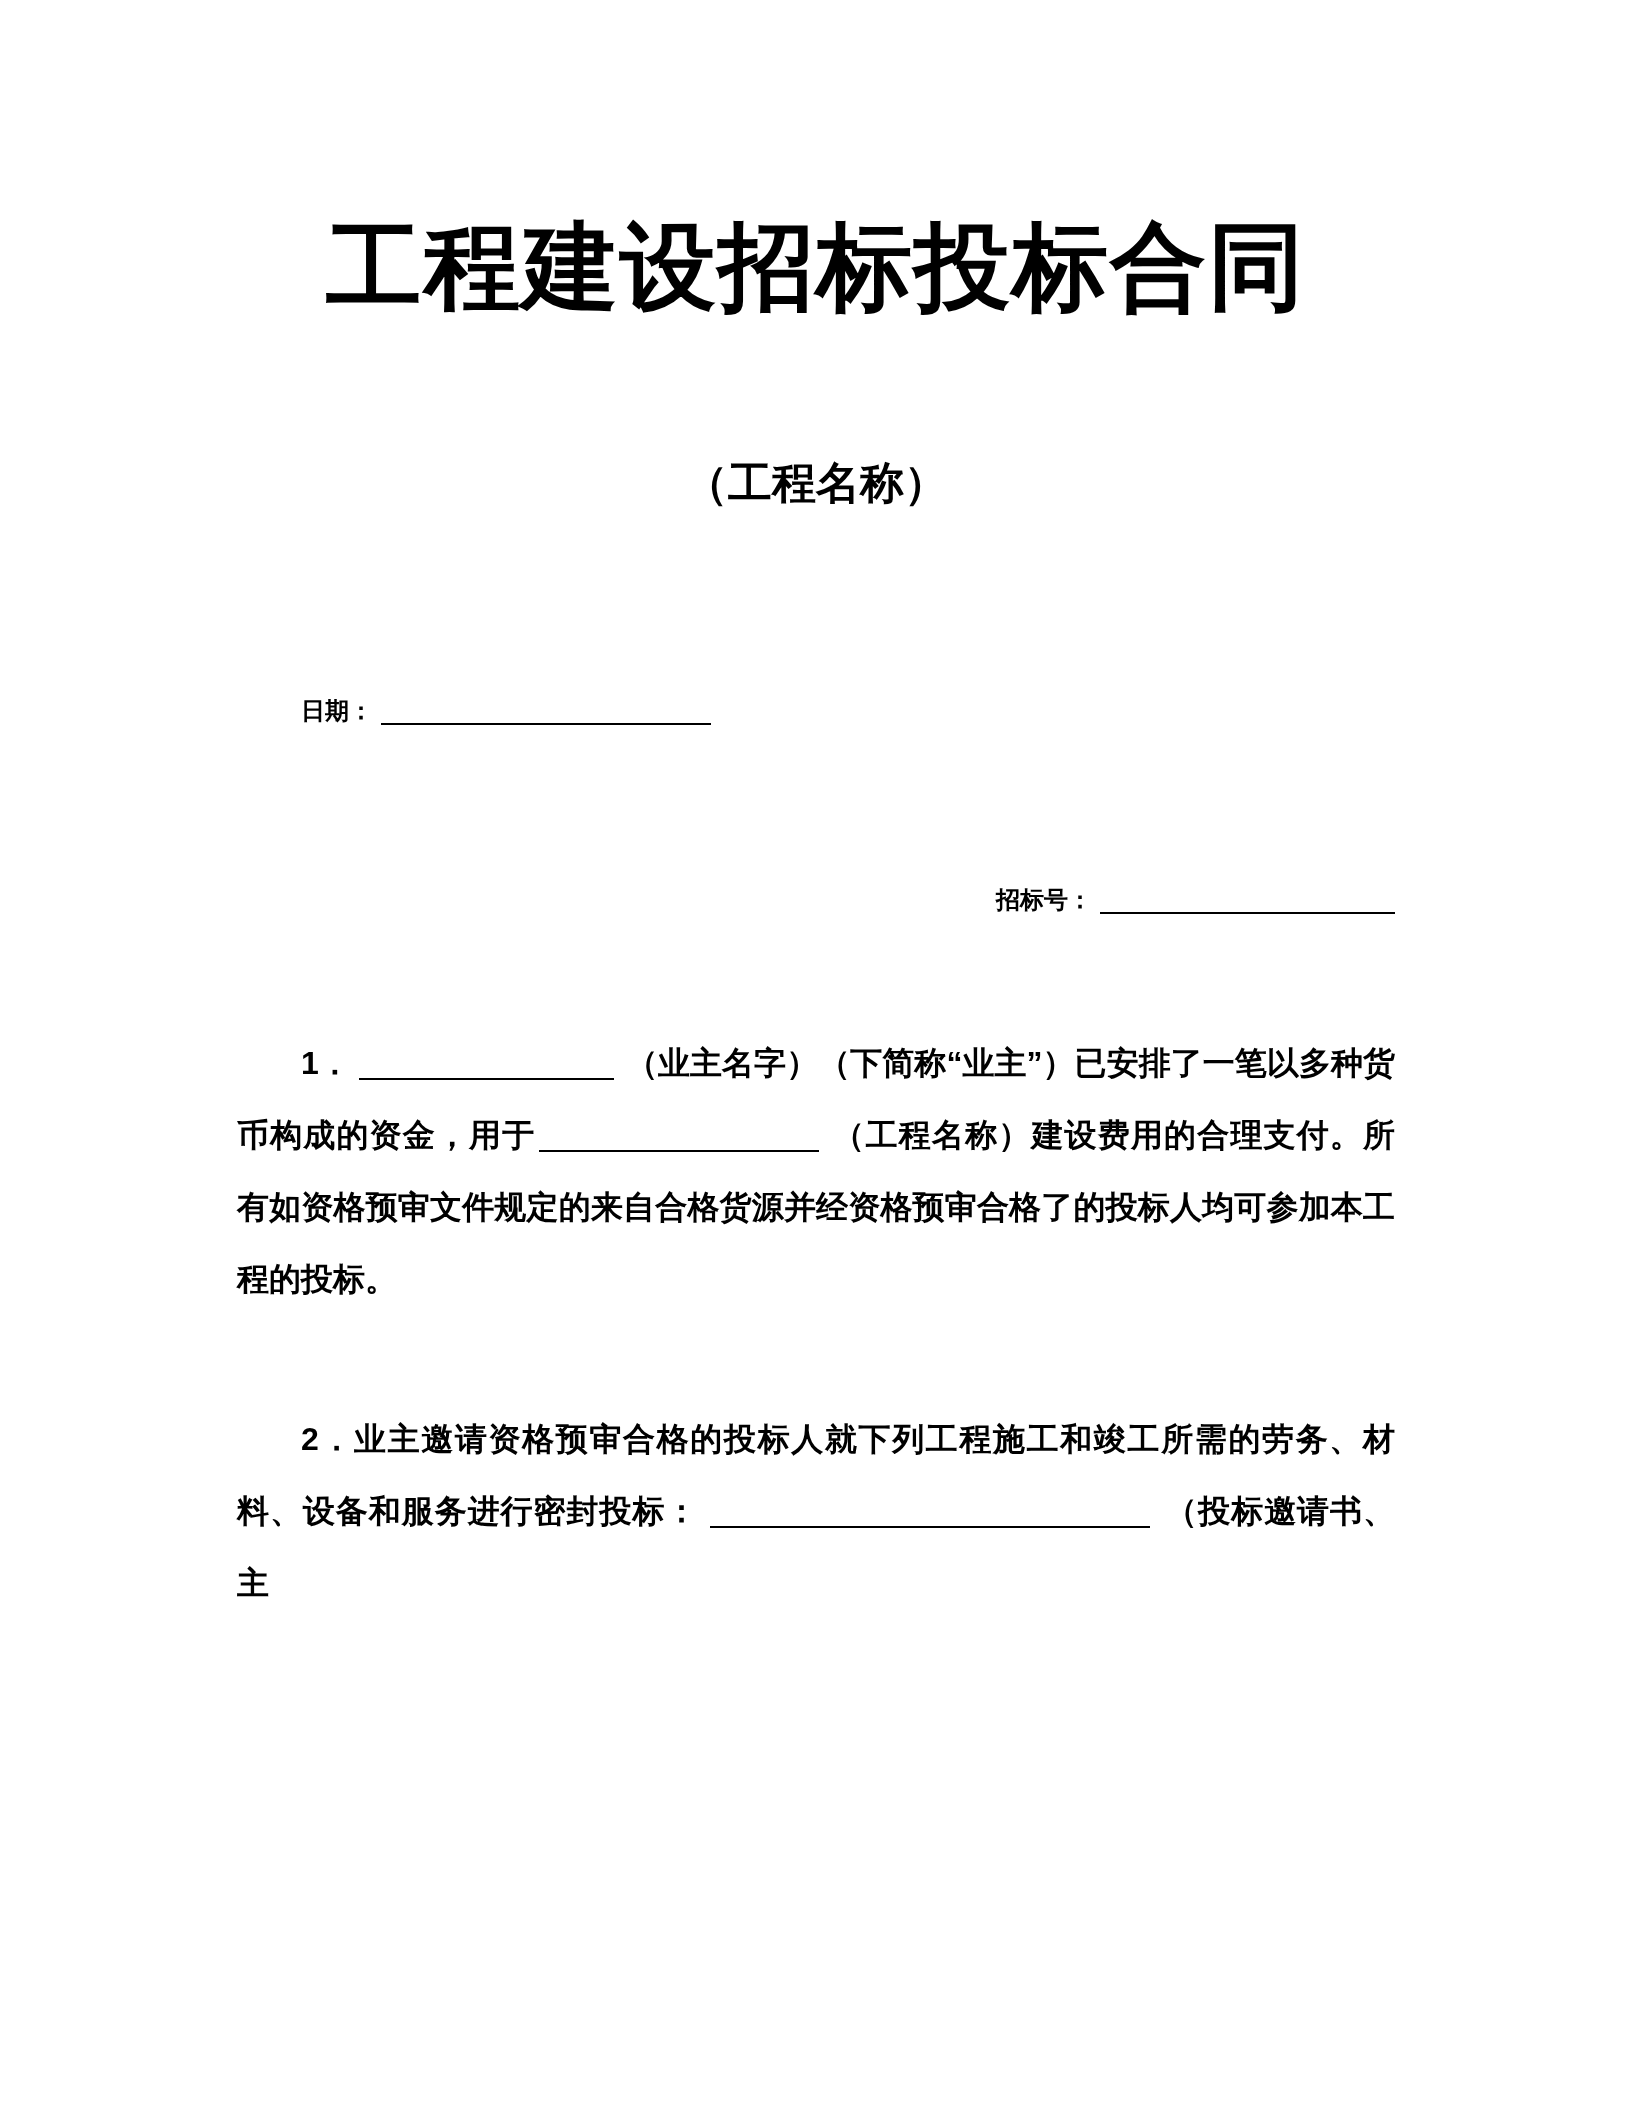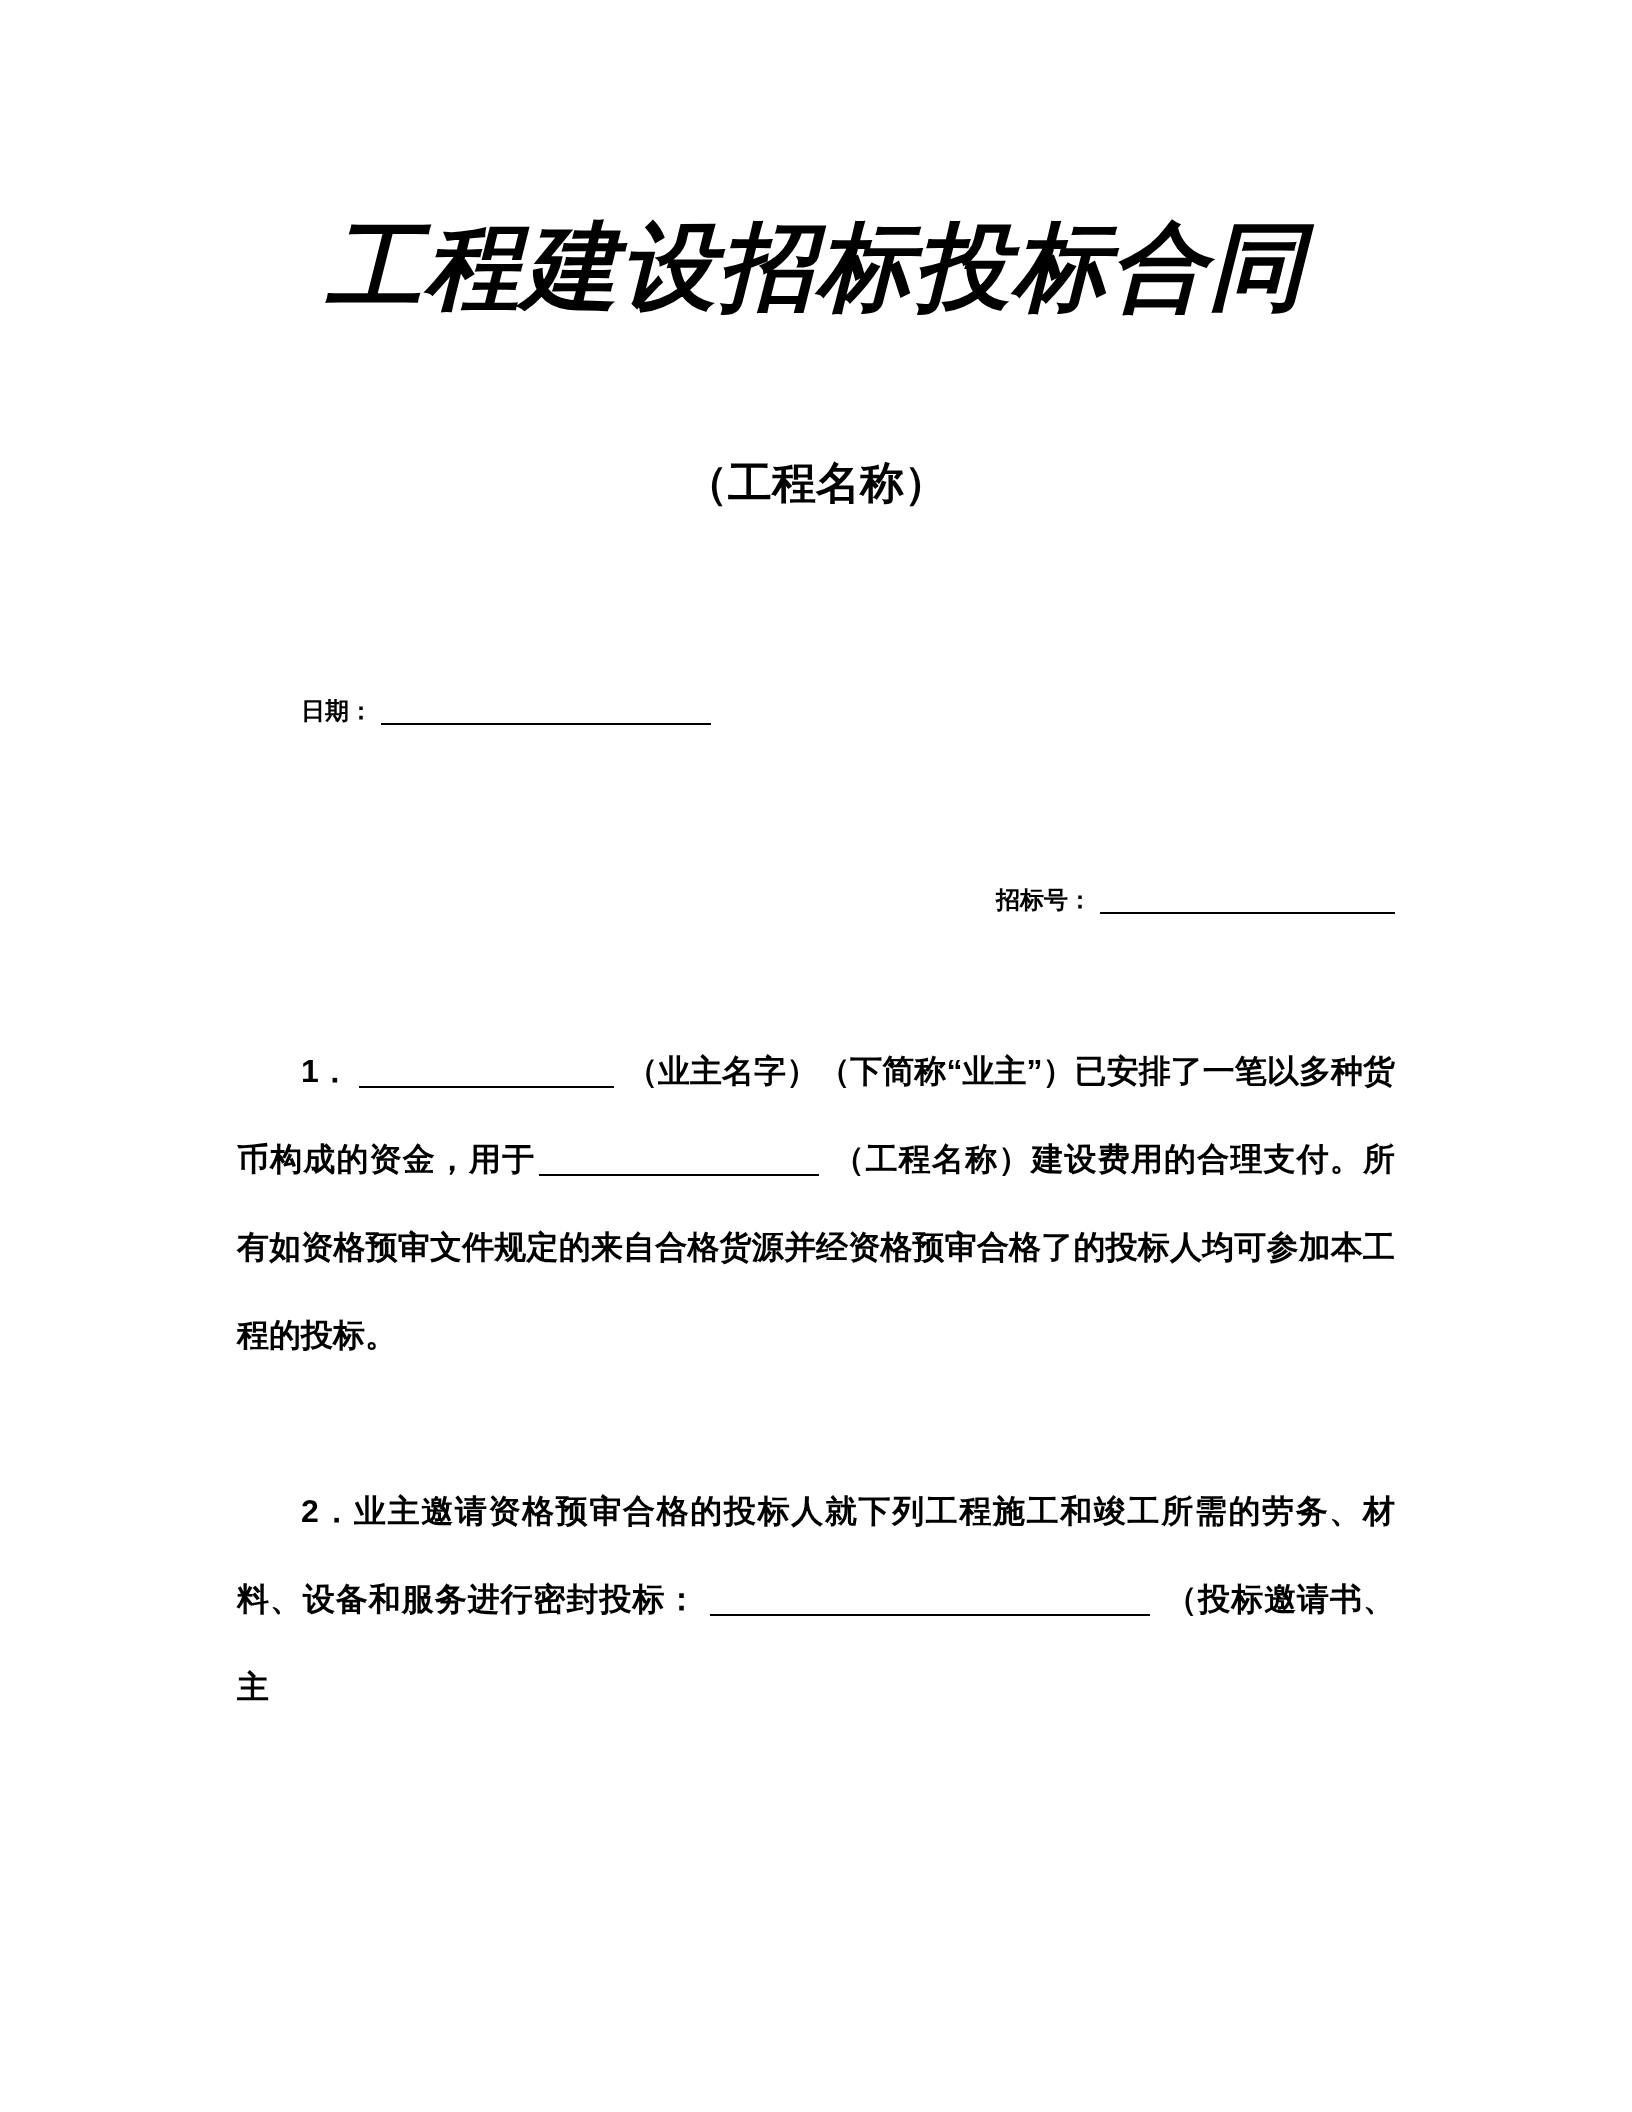--- a/index.html
+++ b/index.html
@@ -18,21 +18,20 @@
     overflow: hidden;
   }
   .doc-title {
     margin-top: 212px;
     font-size: 96px;
     font-weight: bold;
     line-height: 1.15;
     text-align: center;
     letter-spacing: 2px;
     color: #000;
-    font-style: italic;
   }
   .doc-subtitle {
     margin-top: 135px;
     font-size: 44px;
     font-weight: bold;
     line-height: 1.2;
     text-align: center;
     color: #000;
   }
   .field {
@@ -48,21 +47,21 @@
     display: inline-block;
     border-bottom: 2px solid #000;
     height: 30px;
     margin-bottom: -6px;
   }
   .blank-date { width: 330px; margin-left: 8px; }
   .blank-bid  { width: 295px; margin-left: 8px; }
   .para {
     font-size: 32px;
     font-weight: bold;
-    line-height: 88px;
+    line-height: 72px;
     text-align: justify;
     text-indent: 64px;
     color: #000;
   }
   .para-1 { margin-top: 112px; }
   .para-2 { margin-top: 88px; }
   .blank-owner    { width: 255px; margin-left: 8px;  margin-right: 12px; margin-bottom: -6px; }
   .blank-project  { width: 280px; margin-left: 4px;  margin-right: 12px; margin-bottom: -6px; }
   .blank-overview { width: 440px; margin-left: 12px; margin-right: 14px; margin-bottom: -6px; }
 </style>

